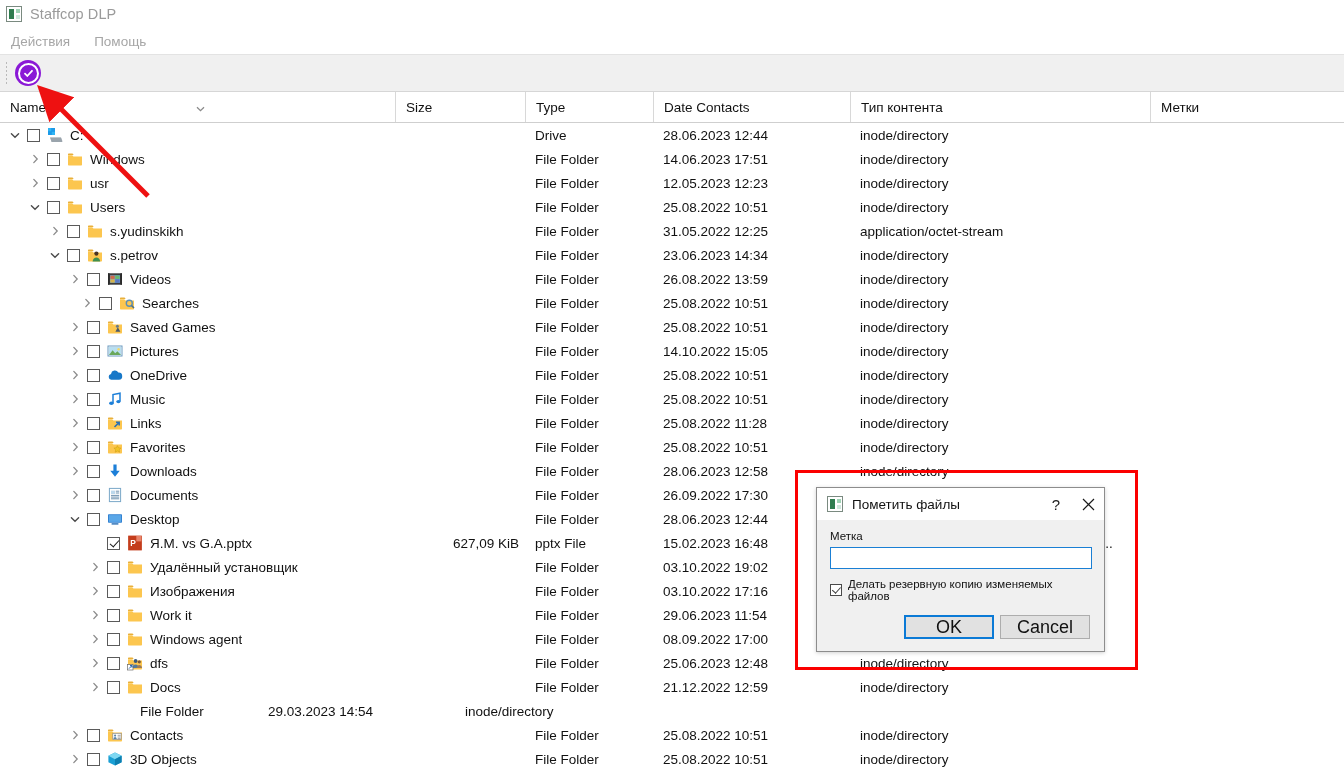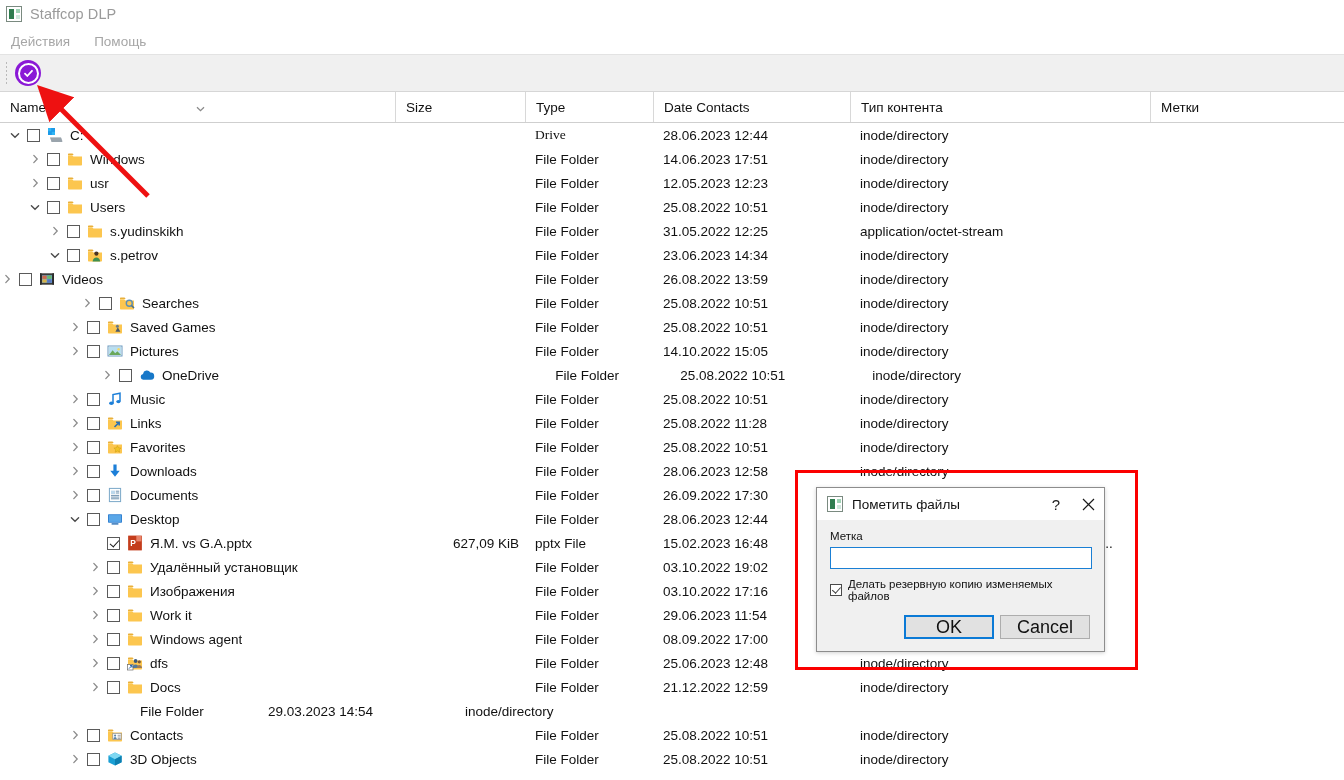--- a/index.html
+++ b/index.html
@@ -143,21 +143,21 @@
             <rect x="1" y="1" width="7" height="7" fill="#1c9ae8"></rect>
             <rect x="1" y="1" width="3.2" height="3.2" fill="#2fb4f5"></rect>
             <rect x="4.8" y="4.8" width="3.2" height="3.2" fill="#2fb4f5"></rect>
             <path d="M3 10.5 h11 l1.3 3.4 H4.3 Z" fill="#cfd6db"></path>
             <path d="M3 10.5 L4.3 13.9 v1.1 h11 v-1.1 l-1.3 -3.4 Z" fill="#9aa4ac"></path>
           </svg>
         </span>
         <span class="label">C:</span>
       </div>
       <div class="cell-size" style="width: 130px;"></div>
-      <div class="cell-type" style="width: 128px; font-family: Liberation Serif, serif;">Drive</div>
+      <div class="cell-type" style="width: 128px;">Drive</div>
       <div class="cell-date" style="width: 197px;">28.06.2023 12:44</div>
       <div class="cell-ctype" style="width: 300px;">inode/directory</div>
       <div class="cell-tags" style="width: 194px;"></div>
     </div>
     <div class="row">
       <div class="cell-name" style="width: 395px; padding-left: 28px;">
         <span class="twisty">
           <svg width="7" height="10" viewBox="0 0 7 10">
             <path d="M1.8 1.4 L5.2 5 L1.8 8.6" stroke="#8a8a8a" stroke-width="1.3" fill="none" stroke-linecap="round"></path>
           </svg>
@@ -261,21 +261,21 @@
         </span>
         <span class="label">s.petrov</span>
       </div>
       <div class="cell-size" style="width: 130px;"></div>
       <div class="cell-type" style="width: 128px;">File Folder</div>
       <div class="cell-date" style="width: 197px;">23.06.2023 14:34</div>
       <div class="cell-ctype" style="width: 300px;">inode/directory</div>
       <div class="cell-tags" style="width: 194px;"></div>
     </div>
     <div class="row">
-      <div class="cell-name" style="width: 395px; ">
+      <div class="cell-name" style="width: 395px; padding-left: 68px;">
         <span class="twisty">
           <svg width="7" height="10" viewBox="0 0 7 10">
             <path d="M1.8 1.4 L5.2 5 L1.8 8.6" stroke="#8a8a8a" stroke-width="1.3" fill="none" stroke-linecap="round"></path>
           </svg>
         </span>
         <span class="cb"></span>
         <span class="ficon">
           <svg width="16" height="16" viewBox="0 0 16 16" style="display:block">
             <rect x="1" y="2.3" width="14" height="11.4" fill="#3b3b3b"></rect>
             <rect x="3" y="4.2" width="10" height="7.6" fill="#6aa8d8"></rect>
@@ -361,21 +361,21 @@
         </span>
         <span class="label">Pictures</span>
       </div>
       <div class="cell-size" style="width: 130px;"></div>
       <div class="cell-type" style="width: 128px;">File Folder</div>
       <div class="cell-date" style="width: 197px;">14.10.2022 15:05</div>
       <div class="cell-ctype" style="width: 300px;">inode/directory</div>
       <div class="cell-tags" style="width: 194px;"></div>
     </div>
     <div class="row">
-      <div class="cell-name" style="width: 395px; padding-left: 68px; margin-left: 32px;">
+      <div class="cell-name" style="width: 395px; padding-left: 68px;">
         <span class="twisty">
           <svg width="7" height="10" viewBox="0 0 7 10">
             <path d="M1.8 1.4 L5.2 5 L1.8 8.6" stroke="#8a8a8a" stroke-width="1.3" fill="none" stroke-linecap="round"></path>
           </svg>
         </span>
         <span class="cb"></span>
         <span class="ficon">
           <svg width="16" height="16" viewBox="0 0 16 16" style="display:block">
             <path d="M4.3 12.8 a3 3 0 0 1 -0.3 -5.9 a3.9 3.9 0 0 1 7.3 -1.3 a3.4 3.4 0 0 1 0.6 7.2 Z" fill="#1878c8"></path>
           </svg>

